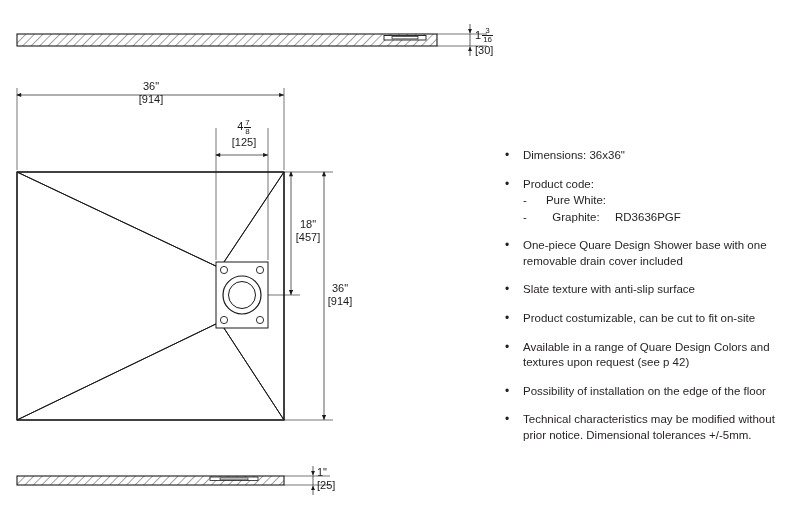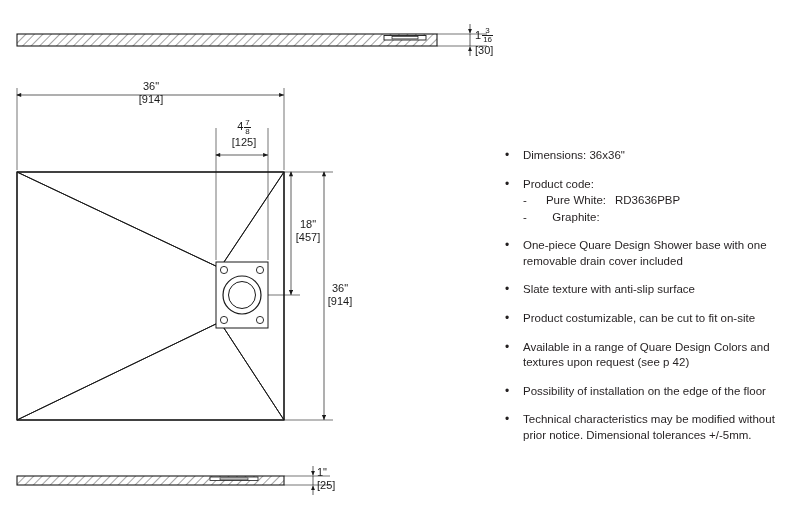--- a/index.html
+++ b/index.html
@@ -229,25 +229,25 @@
     </div>
 
     <div class="spec-row">
       <span class="spec-bullet">•</span>
       <span class="spec-text">
         <span>Product code:</span>
         <span class="sub-rows">
           <span class="sub-row">
             <span class="sub-dash">-</span>
             <span class="sub-label">Pure White:</span>
-            <span class="sub-code">RD3636PBP</span>
           </span>
           <span class="sub-row">
             <span class="sub-dash">-</span>
             <span class="sub-label">Graphite:</span>
+            <span class="sub-code">RD3636PGF</span>
           </span>
         </span>
       </span>
     </div>
 
     <div class="spec-row">
       <span class="spec-bullet">•</span>
       <span class="spec-text">One-piece Quare Design Shower base with one removable drain cover included</span>
     </div>
 

